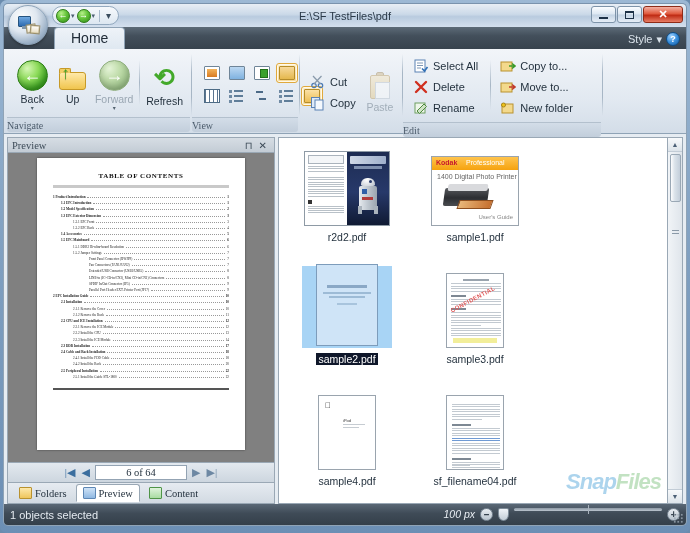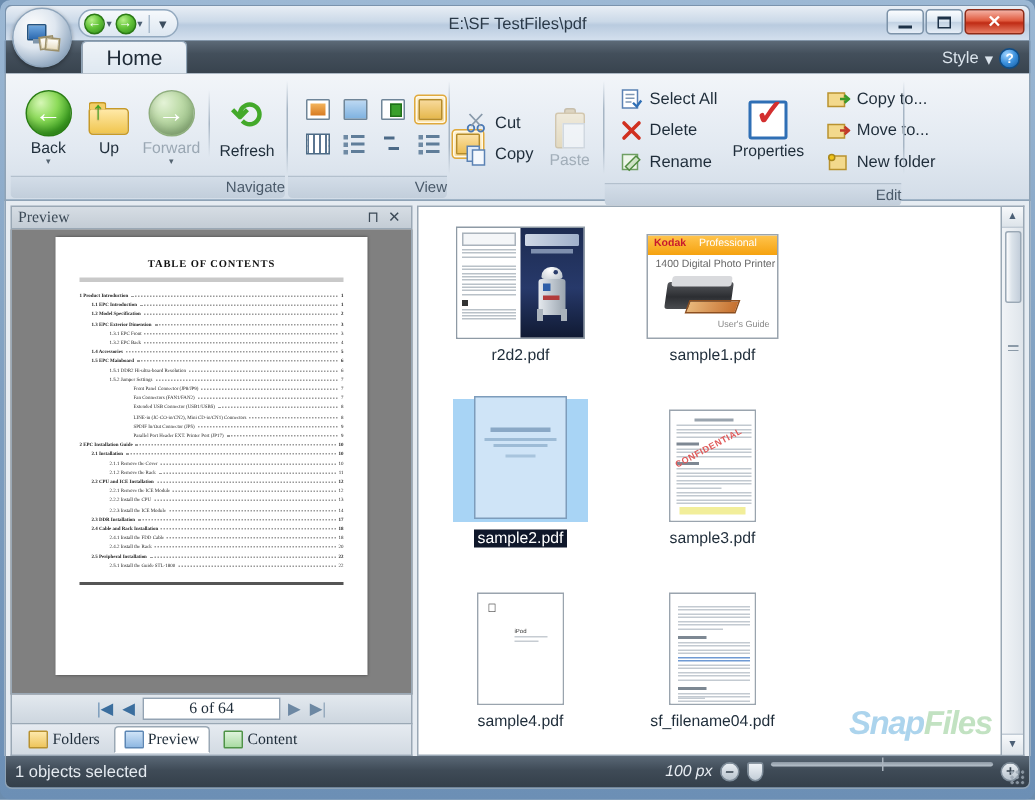--- a/index.html
+++ b/index.html
@@ -139,25 +139,26 @@
     display: flex; flex-direction: column;
     border: 1px solid transparent;
     position: relative;
   }
   .group + .group:before {
     content:""; position:absolute; left:-1px; top:2px; bottom:16px; width:1px;
     background: linear-gradient(180deg,rgba(160,175,190,0),#a7b6c5 30%,#a7b6c5 70%,rgba(160,175,190,0));
   }
   .group-body { flex: 1; display: flex; align-items: center; padding: 2px 5px; }
   .group-label {
-    height: 15px; line-height: 15px; text-align: right;
+    height: 15px; line-height: 15px; text-align: left;
     font-size: 10px; color: #4a5a6a;
     background: linear-gradient(180deg,#d3dde8,#c2cedb);
     border-top: 1px solid #b3c0cd;
     border-radius: 0 0 3px 3px;
+    font-family: Liberation Serif, serif;
   }
   .bigbtn {
     width: 50px; display: flex; flex-direction: column; align-items: center;
     gap: 2px; padding: 3px 2px; cursor: default;
   }
   .bigbtn .lbl { font-size: 10.5px; color: #1f2d3a; }
   .bigbtn.disabled .lbl { color: #9aa7b3; }
   .bigbtn .sub { font-size: 6px; color: #53626f; line-height: 3px; }
   .arrowcirc {
     width: 31px; height: 31px; border-radius: 50%;
@@ -668,24 +669,20 @@
             <span class="sico">
               <svg width="16" height="16" viewBox="0 0 16 16">
                   <rect x="2" y="3" width="10" height="10" fill="#eef6ea" stroke="#6f9f63"></rect>
                   <path d="M4 11 L11 4 L13.5 6.5 L6.5 13.5 Z" fill="#cfe3c6" stroke="#4f8a3f"></path>
                 </svg>
             </span>
             <span class="lbl">Rename</span>
           </div>
         </div>
 
-        <div class="props-btn">
-          <div class="checkbox-ico"></div>
-          <div class="lbl" style="font-size:10.5px;color:#1f2d3a">Properties</div>
-        </div>
 
         <div class="vsep"></div>
 
         <div class="smallcol">
           <div class="sbtn">
             <span class="sico">
               <svg width="16" height="16" viewBox="0 0 16 16">
                   <rect x="1" y="4" width="11" height="9" fill="#f3d98c" stroke="#b9922f"></rect>
                   <path d="M9 8h5 M12 5.5 L15 8 L12 10.5" stroke="#3a9a2a" stroke-width="1.6" fill="none"></path>
                 </svg>

